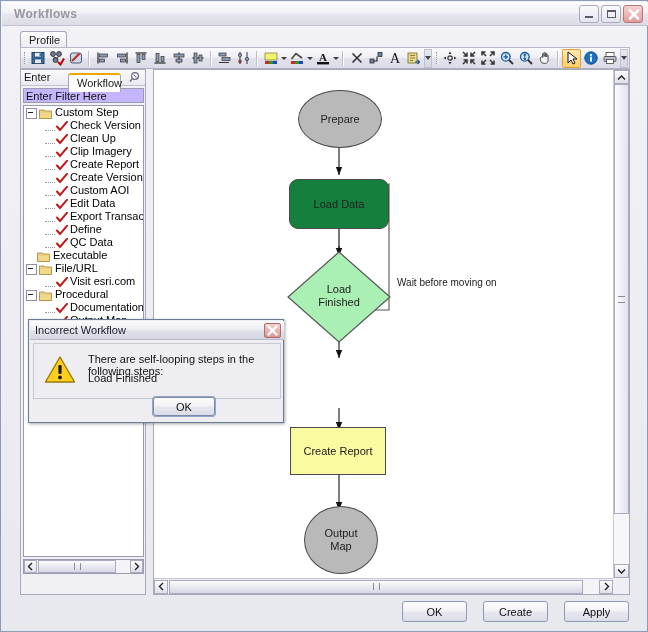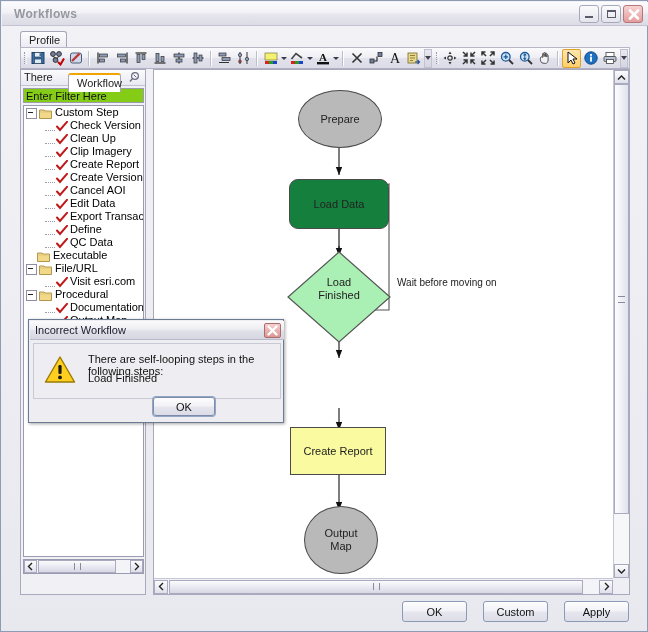--- a/index.html
+++ b/index.html
@@ -95,21 +95,21 @@
   }
   .panelhdr{
     position:absolute;left:0;top:0;width:100%;height:16px;
     background:linear-gradient(to bottom,#fbfbfd,#e9e9f1);
     border-bottom:1px solid #c2c2d2;box-sizing:border-box;
     font-size:11px;color:#1a1a1a;padding:1px 0 0 3px;
   }
   .panelhdr .pin{position:absolute;right:4px;top:1px;}
   .filterbox{
     position:absolute;left:2px;top:18px;width:121px;height:15px;
-    background:#84cc16;border:1px solid #9a9ab0;box-sizing:border-box;
+    background:#c4b5fd;border:1px solid #9a9ab0;box-sizing:border-box;
     font-size:11px;color:#111;padding:1px 0 0 2px;
   }
   .tree{
     position:absolute;left:2px;top:35px;width:121px;height:452px;
     background:#fff;border:1px solid #9a9ab0;box-sizing:border-box;
     overflow:hidden;
   }
   .trow{height:13px;display:flex;align-items:flex-end;white-space:nowrap;font-size:11px;color:#000;line-height:13px;}
   .ind0{padding-left:2px;}
   .ind1{padding-left:21px;}
@@ -449,21 +449,21 @@
           <rect x="4" y="2.5" width="8" height="4" fill="#fff" stroke="#444" stroke-width=".8"></rect>
           <rect x="2" y="6.5" width="12" height="5" rx="1" fill="#b8c2d4" stroke="#444" stroke-width=".8"></rect>
           <rect x="4.5" y="9.5" width="7" height="4" fill="#fff" stroke="#444" stroke-width=".8"></rect>
         </svg>
     </div>
     <div class="tend"></div>
   </div>
 
   <div class="leftpanel">
     <div class="panelhdr">
-      <span>There</span>
+      <span>Enter</span>
       <span class="pin">
         <svg width="13" height="13" viewBox="0 0 13 13">
             <circle cx="7" cy="5" r="3.4" fill="none" stroke="#6a6a80" stroke-width="1.2"></circle>
             <path d="M4.6 7.4 L2 10.5" stroke="#6a6a80" stroke-width="1.4"></path>
             <path d="M5.6 3.6 L8.4 6.4" stroke="#6a6a80" stroke-width="1"></path>
           </svg>
       </span>
     </div>
 
     <div class="filterbox">
@@ -512,21 +512,21 @@
           <span class="chk"><svg width="12" height="11" viewBox="0 0 12 11">
               <path d="M1 5.5 L4 9 L11 0.8" stroke="#c01818" stroke-width="2" fill="none" stroke-linecap="round"></path>
             </svg></span>
           <span>Create Version</span>
         </div>
         <div class="trow ind1">
           <span class="dotline"></span>
           <span class="chk"><svg width="12" height="11" viewBox="0 0 12 11">
               <path d="M1 5.5 L4 9 L11 0.8" stroke="#c01818" stroke-width="2" fill="none" stroke-linecap="round"></path>
             </svg></span>
-          <span>Cancel AOI</span>
+          <span>Custom AOI</span>
         </div>
         <div class="trow ind1">
           <span class="dotline"></span>
           <span class="chk"><svg width="12" height="11" viewBox="0 0 12 11">
               <path d="M1 5.5 L4 9 L11 0.8" stroke="#c01818" stroke-width="2" fill="none" stroke-linecap="round"></path>
             </svg></span>
           <span>Edit Data</span>
         </div>
         <div class="trow ind1">
           <span class="dotline"></span>
@@ -636,21 +636,21 @@
       </svg>
 
       <div class="node n-oval" style="left:144px;top:20px;width:82px;height:56px">
         <span class="n-label">Prepare</span>
       </div>
 
       <div class="node n-rrect" style="left:135px;top:109px;width:98px;height:48px;background:#15803d">
         <span class="n-label">Load Data</span>
       </div>
 
-      <div class="node" style="left:144px;top:203px;width:82px;height:32px;display:flex;align-items:center;justify-content:center">
+      <div class="node" style="left:144px;top:210px;width:82px;height:32px;display:flex;align-items:center;justify-content:center">
         <span class="n-label" style="white-space:pre-line;text-align:center">Load
 Finished</span>
       </div>
 
       <div class="node" style="left:243px;top:182px;font-size:10px;color:#222;margin-top:25px;">Wait before moving on</div>
 
 
       <div class="node n-rect" style="left:136px;top:357px;width:94px;height:46px;background:#fafaa0">
         <span class="n-label">Create Report</span>
       </div>
@@ -693,21 +693,21 @@
       </div>
     </div>
     <div class="corner"></div>
   </div>
 
   <div class="btnrow">
     <div class="dlgbtn">
         <span>OK</span>
       </div>
     <div class="dlgbtn">
-        <span>Custom</span>
+        <span>Create</span>
       </div>
     <div class="dlgbtn">
         <span>Apply</span>
       </div>
   </div>
 
   <div class="modal">
     <div class="modalbar">
       <div class="modaltitle">Incorrect Workflow</div>
       <div class="modalclose">

